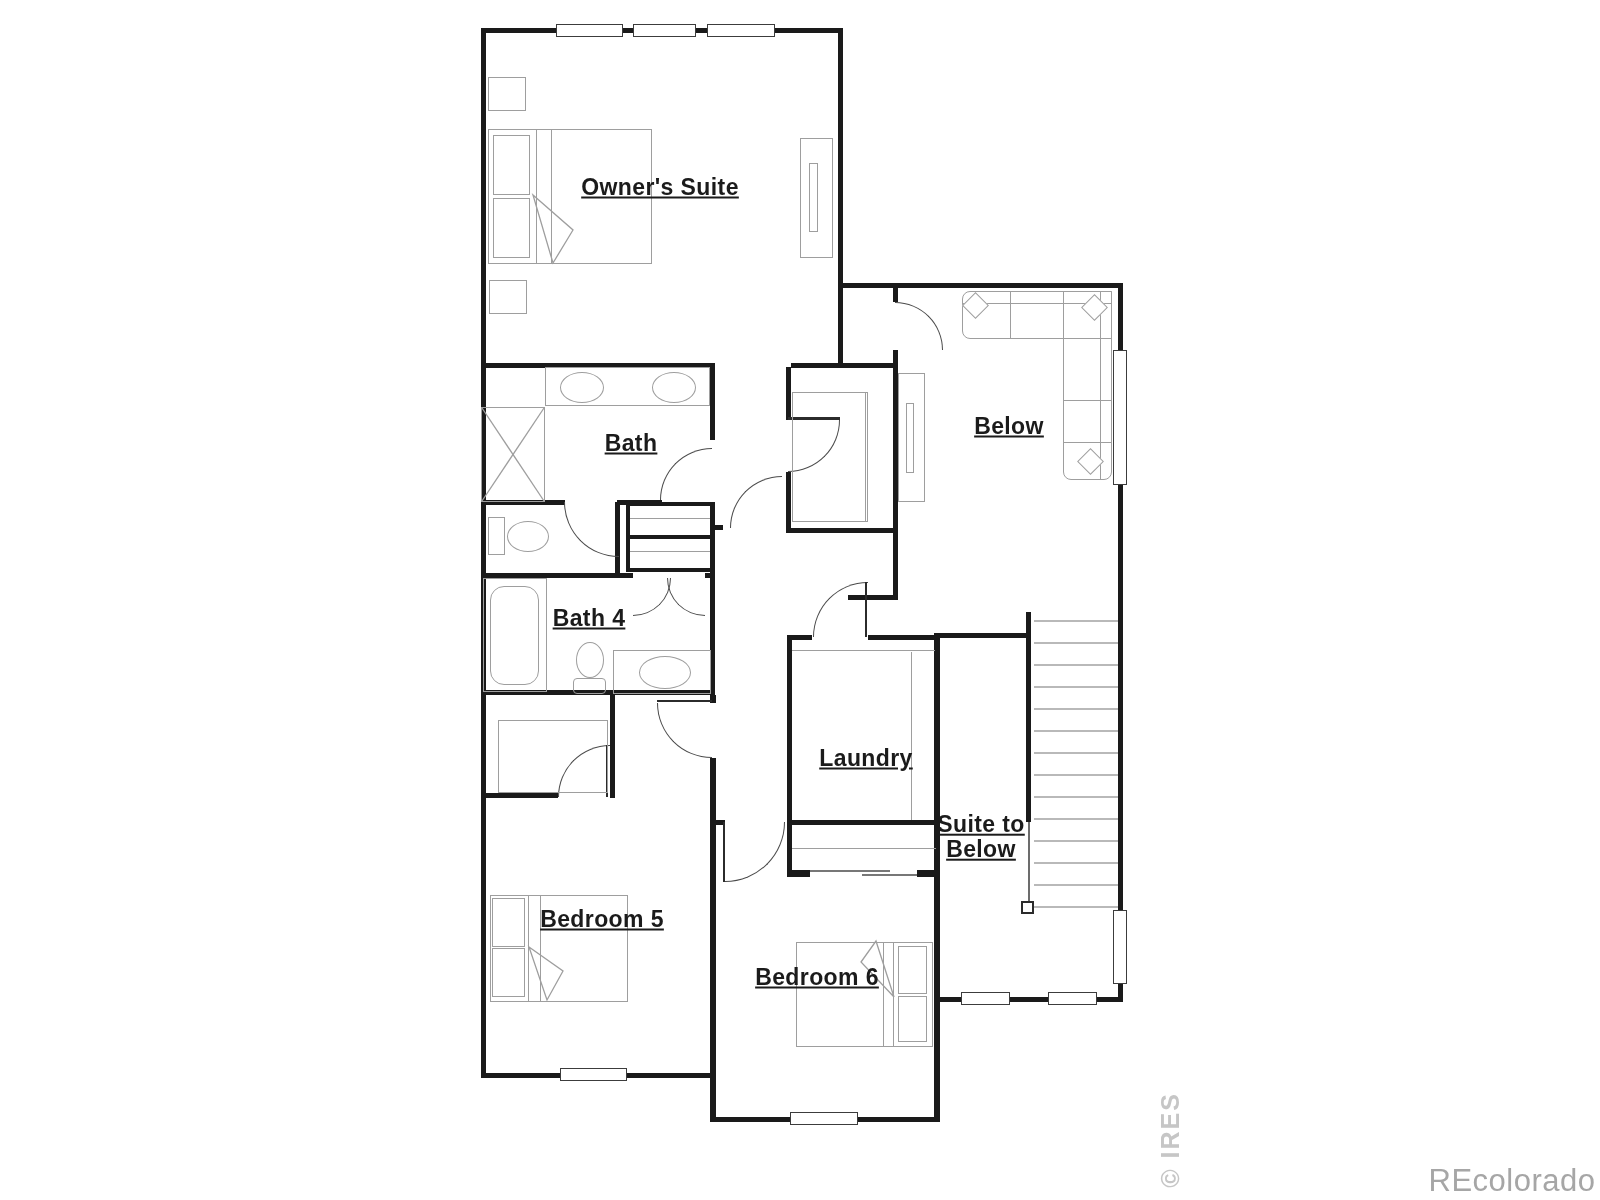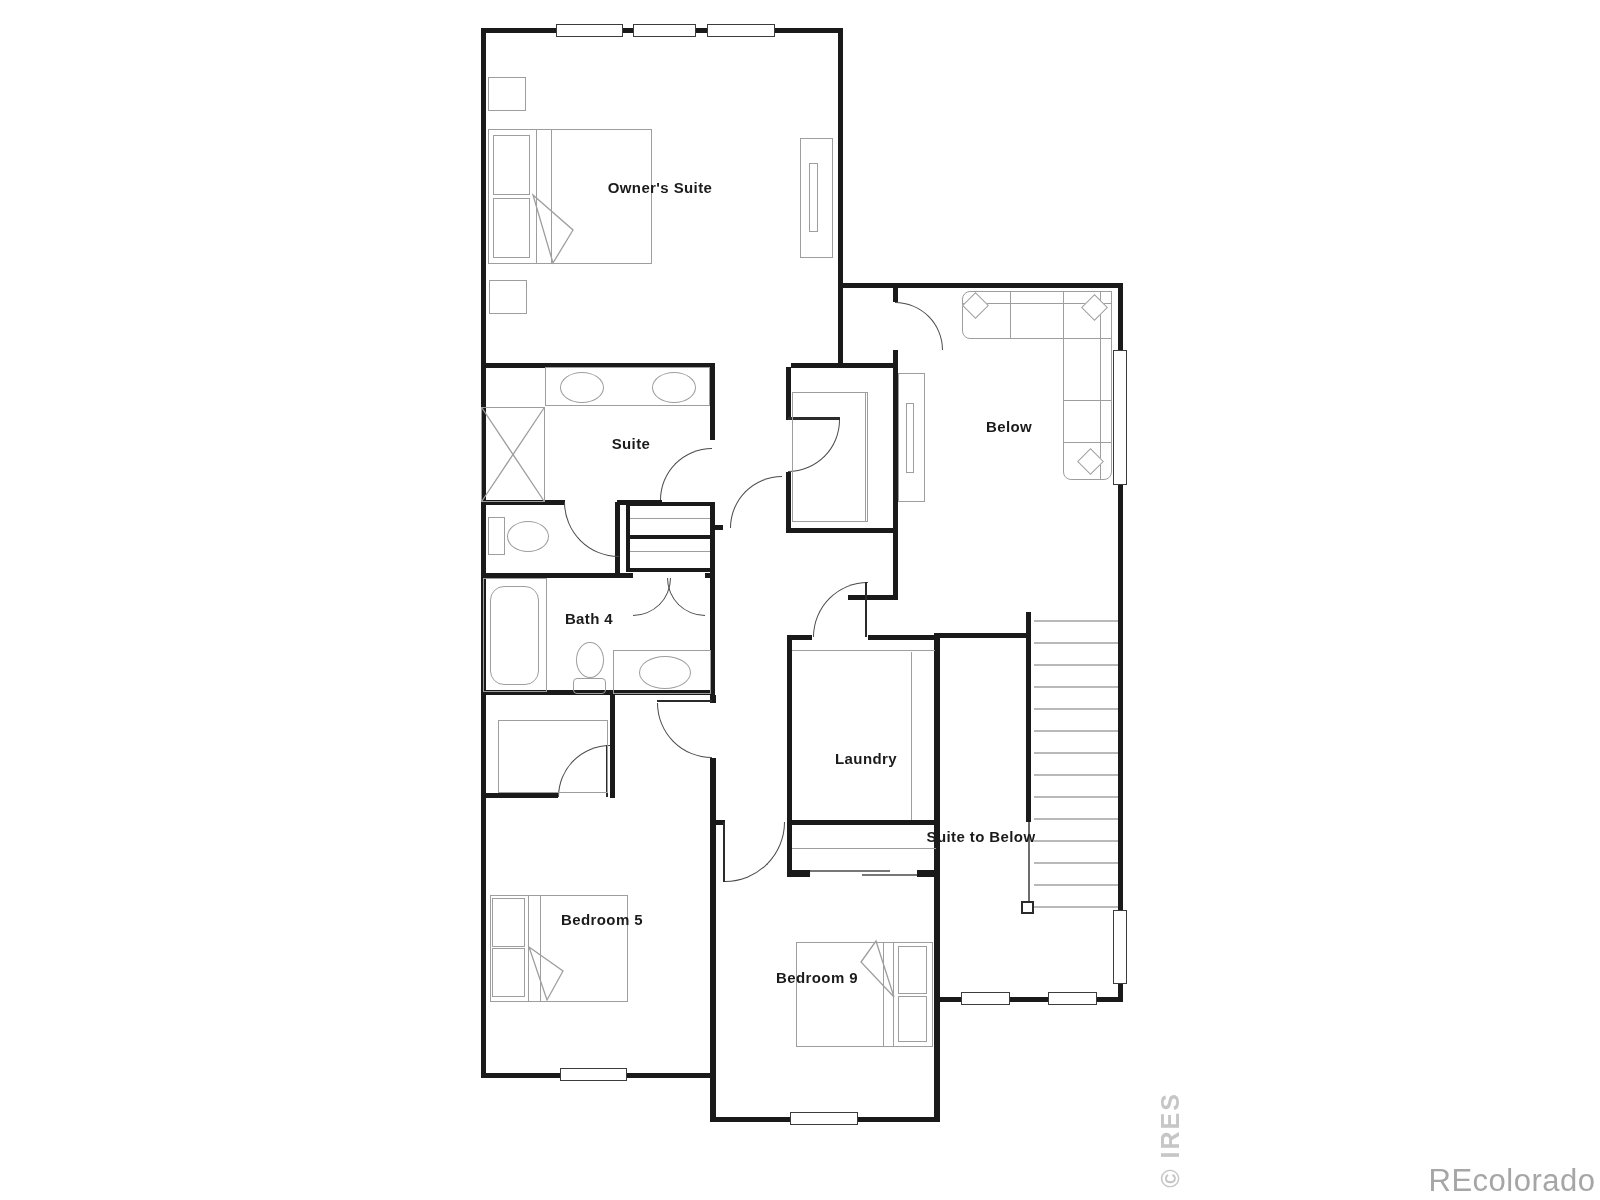--- a/index.html
+++ b/index.html
@@ -18,22 +18,22 @@
   
   .tread{position:absolute;background:#b9b9b9;height:2px;width:84px;left:1034px;}
   
   .arc{position:absolute;border:0 solid #4a4a4a;box-sizing:border-box;}
   .arc.br{border-right-width:1.5px;border-bottom-width:1.5px;border-bottom-right-radius:100% 100%;}
   .arc.bl{border-left-width:1.5px;border-bottom-width:1.5px;border-bottom-left-radius:100% 100%;}
   .arc.tr{border-top-width:1.5px;border-right-width:1.5px;border-top-right-radius:100% 100%;}
   .arc.tl{border-top-width:1.5px;border-left-width:1.5px;border-top-left-radius:100% 100%;}
   .leaf{position:absolute;background:#2b2b2b;}
   
-  .lbl{position:absolute;transform:translate(-50%,-50%);font-weight:700;font-size:15px;
-       color:var(--label,#1b1b1b);letter-spacing:.4px;white-space:nowrap;text-align:center;}
+  .lbl{position:absolute;transform:translate(-50%,-50%);font-weight:700;font-size:23px;
+       color:var(--label,#1b1b1b);letter-spacing:.4px;white-space:nowrap;text-align:center;text-decoration:underline;}
   .lbl.wrap{white-space:normal;width:112px;line-height:1.1;}
   
   .dm{position:absolute;width:19px;height:19px;border:1.3px solid var(--furniture,#9e9e9e);
       background:#fff;transform:rotate(45deg);box-sizing:border-box;}
   .newel{position:absolute;width:13px;height:13px;border:2px solid #2b2b2b;background:#fff;box-sizing:border-box;}
   
   .wm-ires{position:absolute;left:1170px;top:1140px;transform:translate(-50%,-50%) rotate(-90deg);
            font-weight:700;font-size:25px;letter-spacing:2px;color:var(--watermark_ires,#c6c6c6);
            text-shadow:0 0 5px #fff,0 0 2px #fff,0 0 1px #fff;}
   .wm-reco{position:absolute;left:1512px;top:1181px;transform:translate(-50%,-50%);
@@ -201,24 +201,24 @@
 
   <svg class="ovr" width="1600" height="1200" viewBox="0 0 1600 1200">
     <line x1="482" y1="408" x2="544" y2="501" stroke="#9e9e9e" stroke-width="1.3"></line>
     <line x1="544" y1="408" x2="482" y2="501" stroke="#9e9e9e" stroke-width="1.3"></line>
     <polygon points="533,195 573,230 553,263" fill="none" stroke="#9e9e9e" stroke-width="1.3"></polygon>
     <polygon points="529,947 563,971 547,1000" fill="none" stroke="#9e9e9e" stroke-width="1.3"></polygon>
     <polygon points="876,941 894,997 861,962" fill="none" stroke="#9e9e9e" stroke-width="1.3"></polygon>
   </svg>
 
   <div class="lbl" style="left:660px;top:187px">Owner's Suite</div>
-  <div class="lbl" style="left:631px;top:443px">Suite</div>
+  <div class="lbl" style="left:631px;top:443px">Bath</div>
   <div class="lbl" style="left:589px;top:618px">Bath 4</div>
   <div class="lbl" style="left:1009px;top:426px">Below</div>
   <div class="lbl" style="left:866px;top:758px">Laundry</div>
   <div class="lbl wrap" style="left:981px;top:837px">Suite to Below</div>
   <div class="lbl" style="left:602px;top:919px">Bedroom 5</div>
-  <div class="lbl" style="left:817px;top:977px">Bedroom 9</div>
+  <div class="lbl" style="left:817px;top:977px">Bedroom 6</div>
 
   <div class="wm-ires">© IRES</div>
   <div class="wm-reco">REcolorado</div>
 
 </div>
 
 </body></html>

